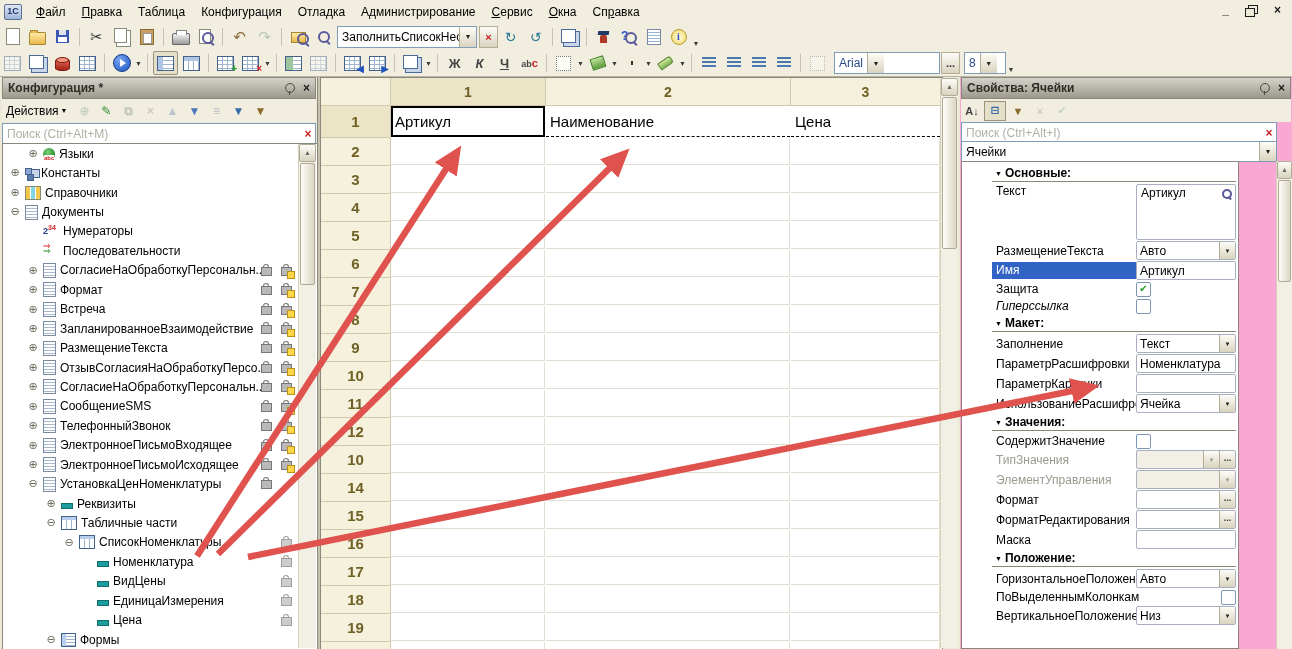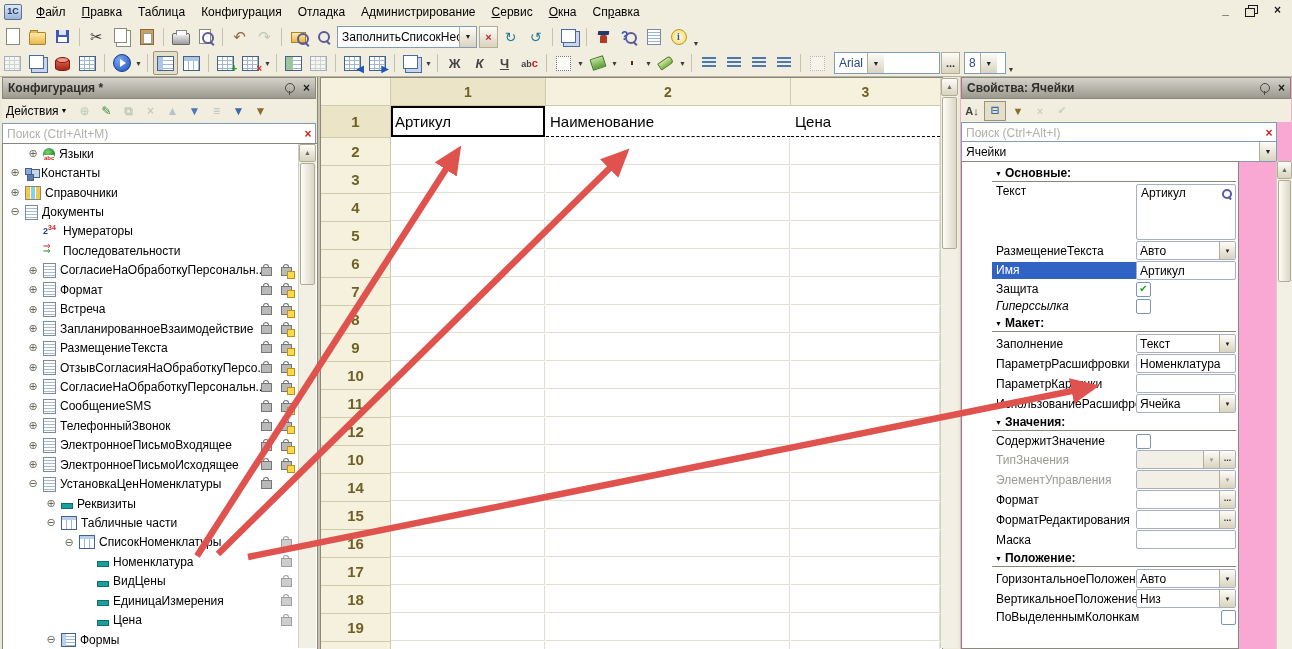--- a/index.html
+++ b/index.html
@@ -799,30 +799,30 @@
           <span class="tri">▼</span>
           <span>Положение:</span>
         </div>
         <div class="prow">
           <span class="plabel">ГоризонтальноеПоложени</span>
           <div class="pfield">
             <span class="fval">Авто</span>
             <span class="pdd">▼</span>
           </div>
         </div>
-        <div class="prow">
-          <span class="plabel">ВертикальноеПоложение</span>
-          <div class="pfield">
-            <span class="fval">Низ</span>
-            <span class="pdd">▼</span>
-          </div>
-        </div>
         <div class="prow" style="height: 16px;">
           <span class="plabel" style="width: auto; flex: 1 1 0%;">ПоВыделеннымКолонкам</span>
           <span class="pcheck"></span>
+        </div>
+        <div class="prow">
+          <span class="plabel">ВертикальноеПоложение</span>
+          <div class="pfield">
+            <span class="fval">Низ</span>
+            <span class="pdd">▼</span>
+          </div>
         </div>
       </div>
     <div class="vsb" style="left:316px;top:84px;width:15px;height:488px;">
       <div class="sbbtn">▲</div>
       <div class="sbthumb" style="height:100px;"></div>
     </div>
   </div>
 
   <svg id="arrows">
     <defs>

